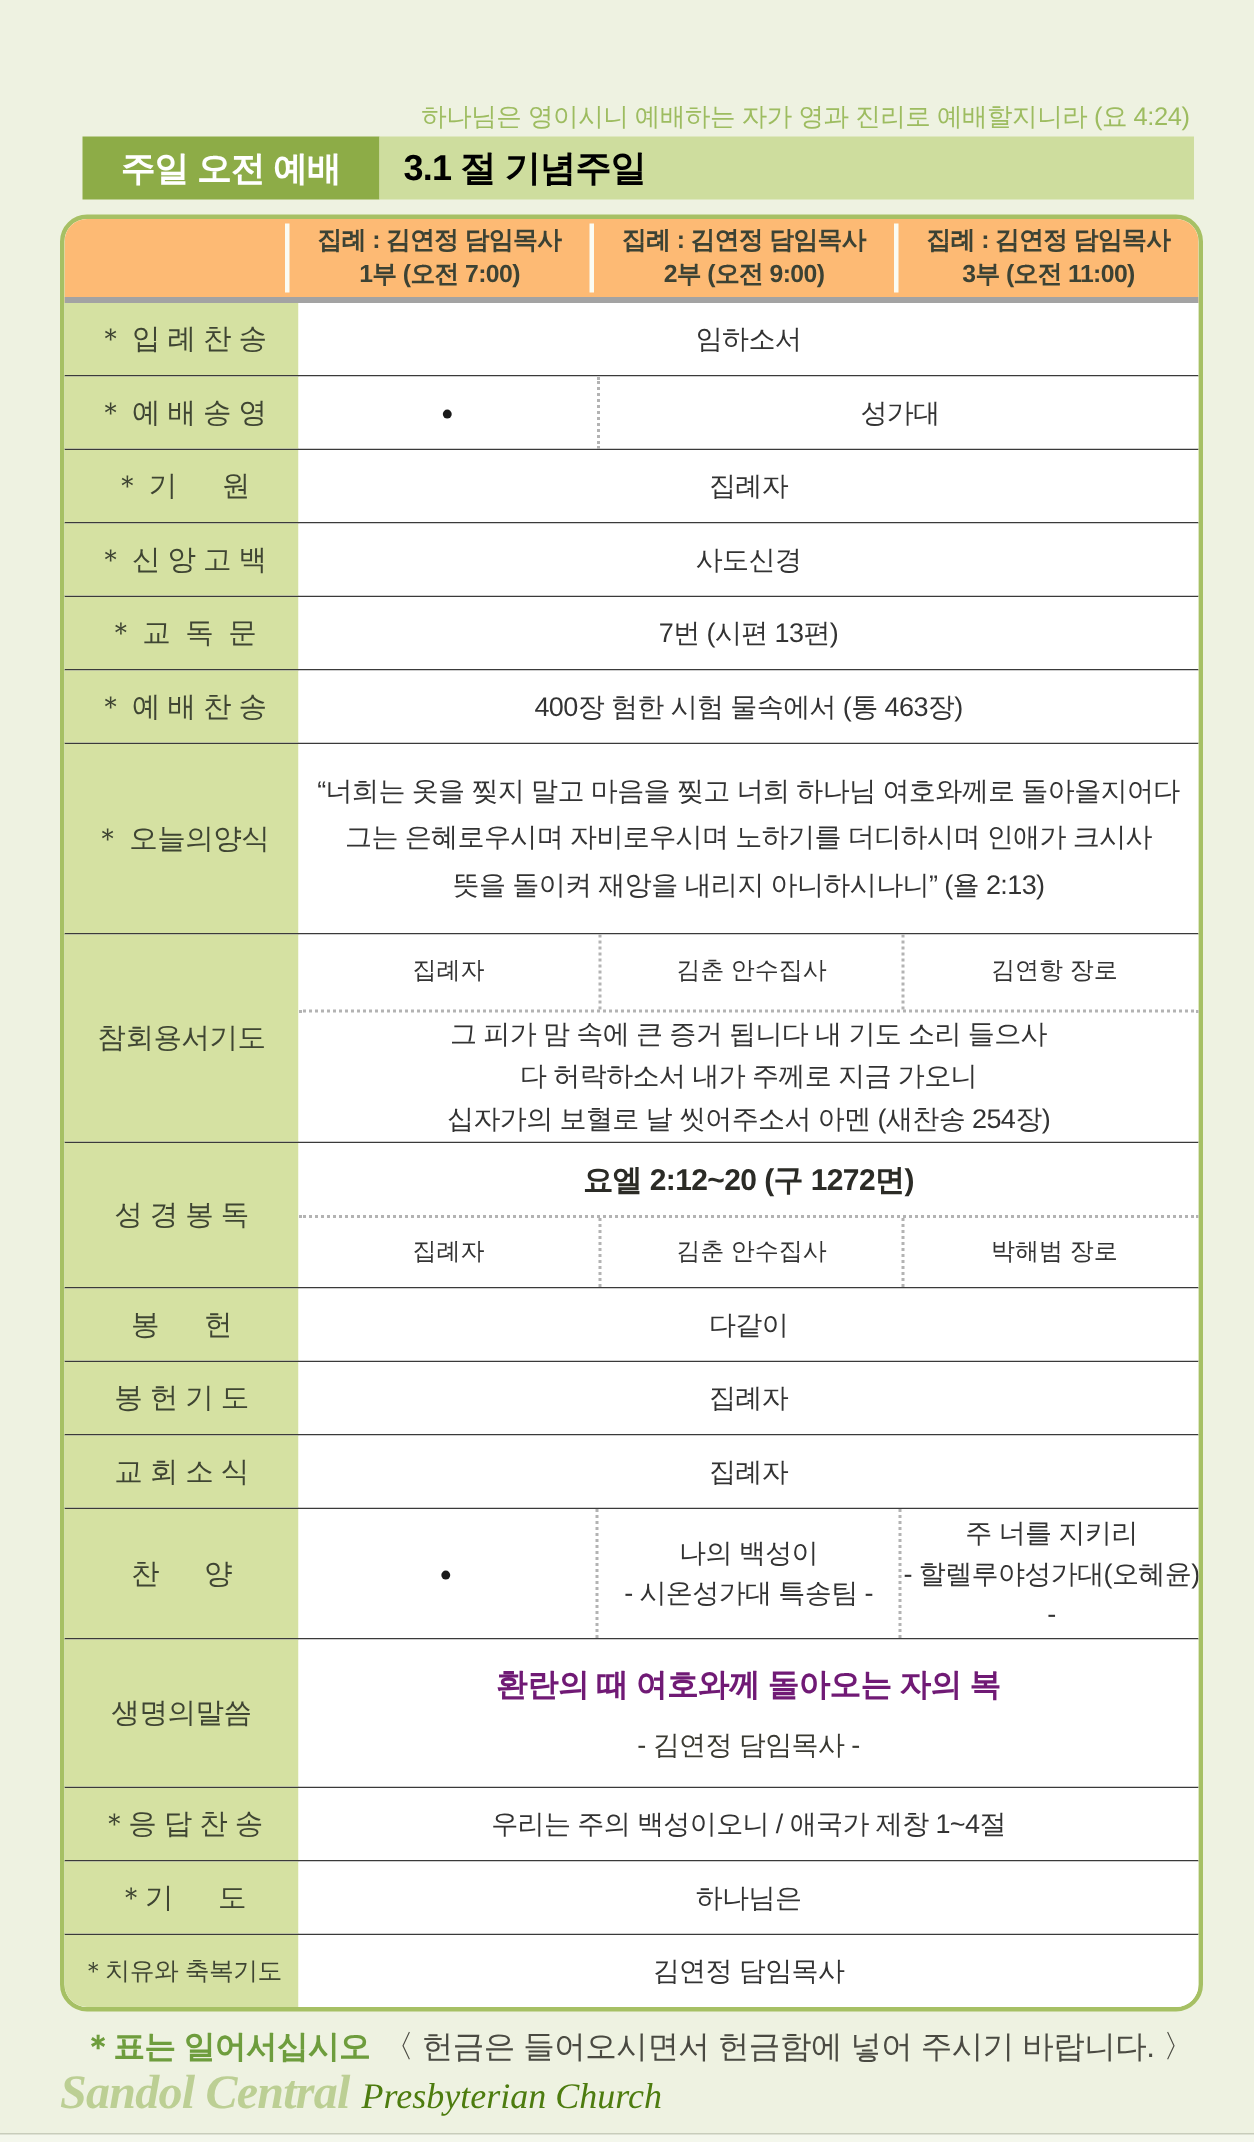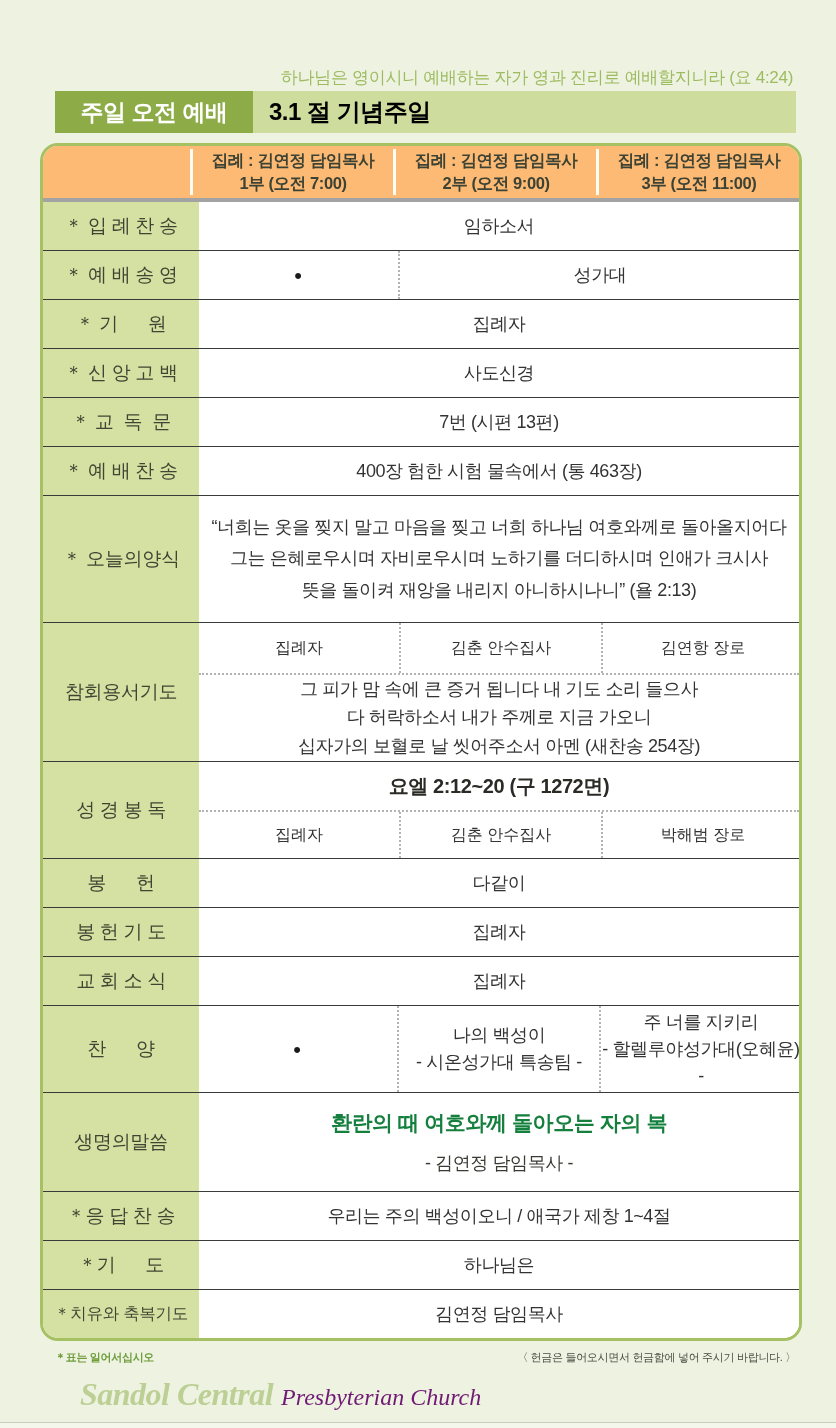--- a/index.html
+++ b/index.html
@@ -37,31 +37,31 @@
   .col.dotted{border-left:2px dotted #b3b3b3;}
   .bullet{font-size:22px;color:#1a1a1a;}
   .quote{line-height:1.75;font-size:18px;}
   .subrows{flex:1;display:flex;flex-direction:column;background:#fff;}
   .subrow-names{display:flex;border-bottom:2px dotted #b3b3b3;}
   .subrow-names .col{justify-content:center;}
   .hymn-lines{flex:1;display:flex;flex-direction:column;align-items:center;justify-content:center;
     font-size:18px;line-height:1.6;letter-spacing:-0.4px;}
   .scripture{display:flex;align-items:center;justify-content:center;font-size:20px;font-weight:bold;
     color:#2b2b26;border-bottom:2px dotted #b3b3b3;letter-spacing:-0.4px;}
-  .sermon-title{font-size:21px;font-weight:bold;color:#15803d;margin-bottom:14px;}
+  .sermon-title{font-size:21px;font-weight:bold;color:#701a75;margin-bottom:14px;}
   .sermon-sub{font-size:18px;color:#3a3a32;}
   
   .footer{position:absolute;top:1350px;left:55px;width:741px;display:flex;justify-content:space-between;
-    font-size:11px;letter-spacing:-0.3px;}
+    font-size:21px;letter-spacing:-0.3px;}
   .footer-left{color:#6e9d3d;font-weight:bold;}
   .footer-right{color:#4a4a42;}
   .logo{position:absolute;top:1376px;left:40px;font-family:"Liberation Serif","DejaVu Serif",serif;
     font-style:italic;white-space:nowrap;}
-  .logo-name{font-size:32px;font-weight:bold;color:#bccf94;letter-spacing:-0.5px;margin-left:40px;}
-  .logo-suffix{font-size:24px;color:#701a75;margin-left:8px;}
+  .logo-name{font-size:32px;font-weight:bold;color:#bccf94;letter-spacing:-0.5px;}
+  .logo-suffix{font-size:24px;color:#4d7c0f;margin-left:8px;}
   .bottom-strip{position:absolute;left:0;bottom:0;width:836px;height:5px;background:#f4f7ec;
     border-top:1px solid #c8cdbb;}
 </style>
 </head>
 <body>
 
 <div class="page">
 
   <div class="verse">하나님은 영이시니 예배하는 자가 영과 진리로 예배할지니라 (요 4:24)</div>
 

